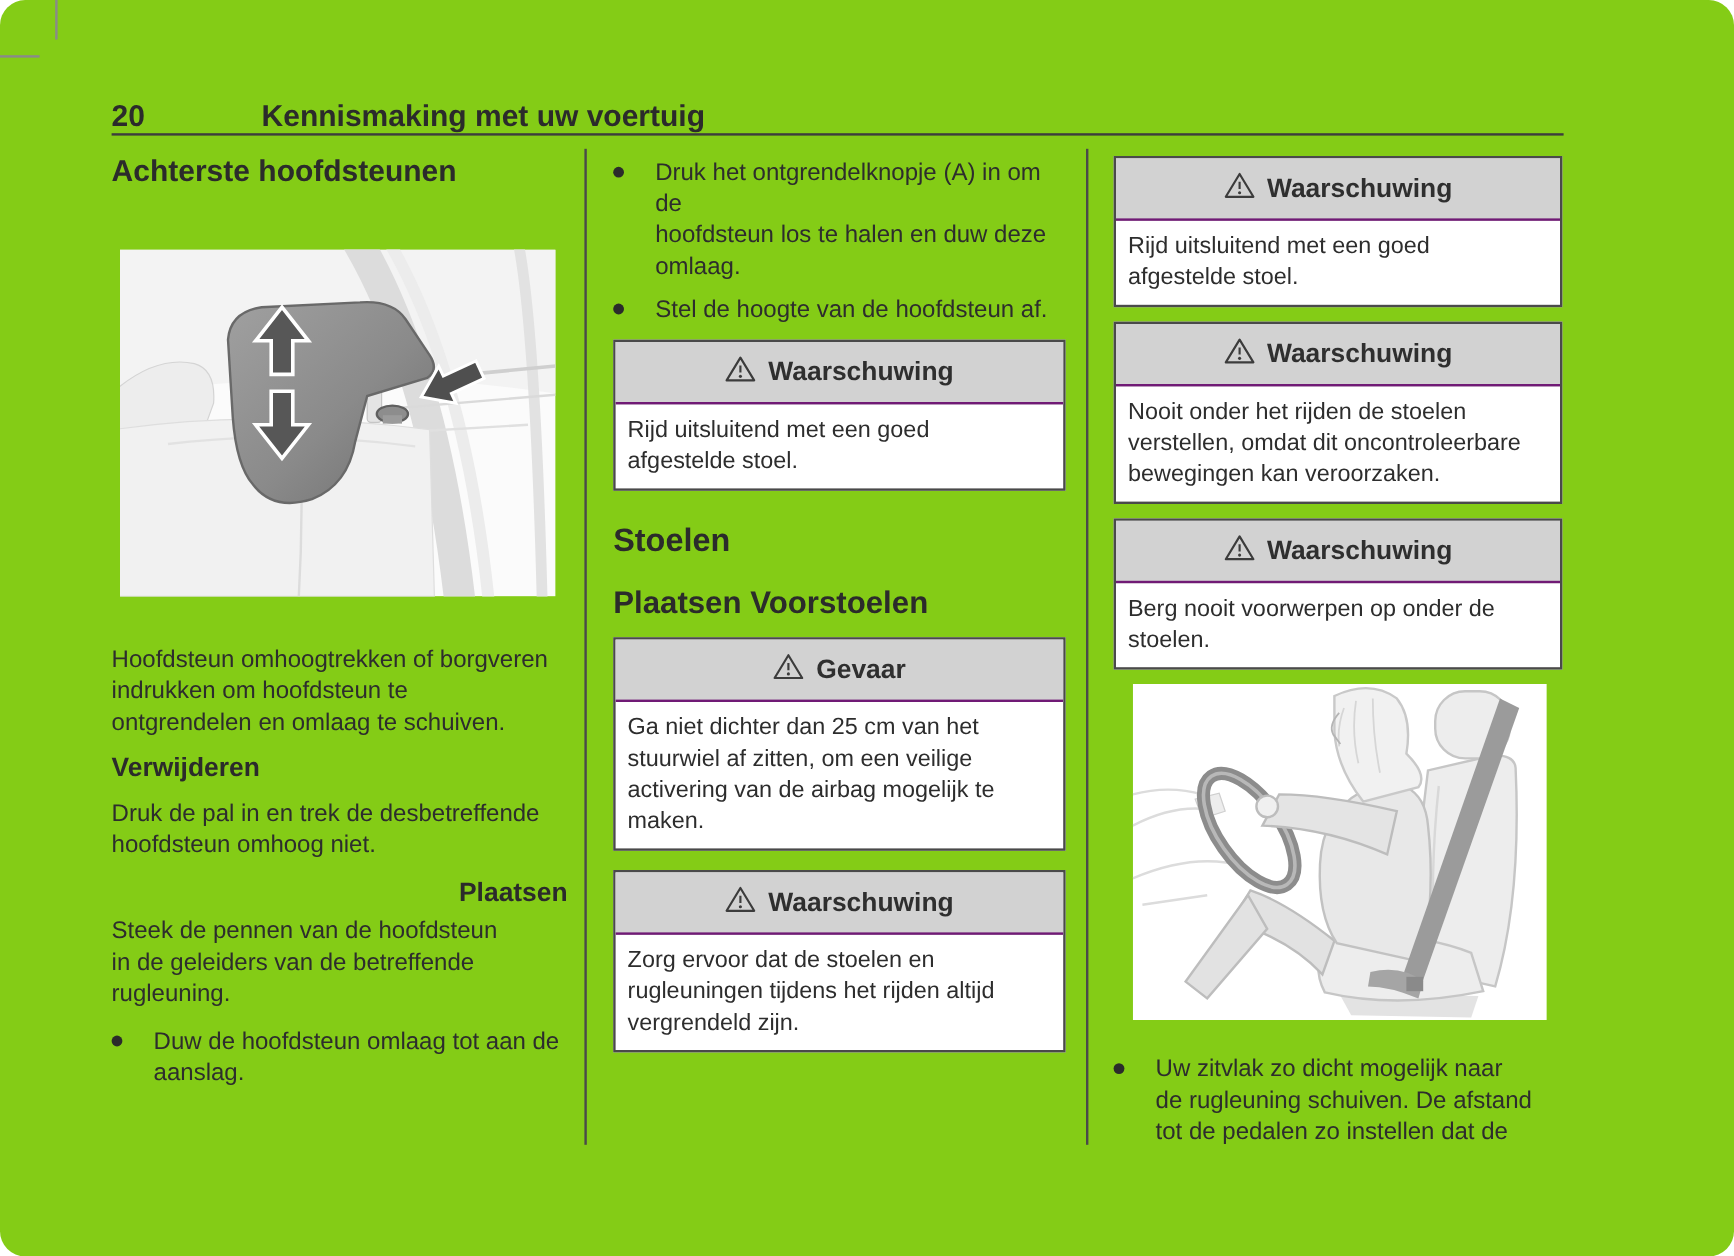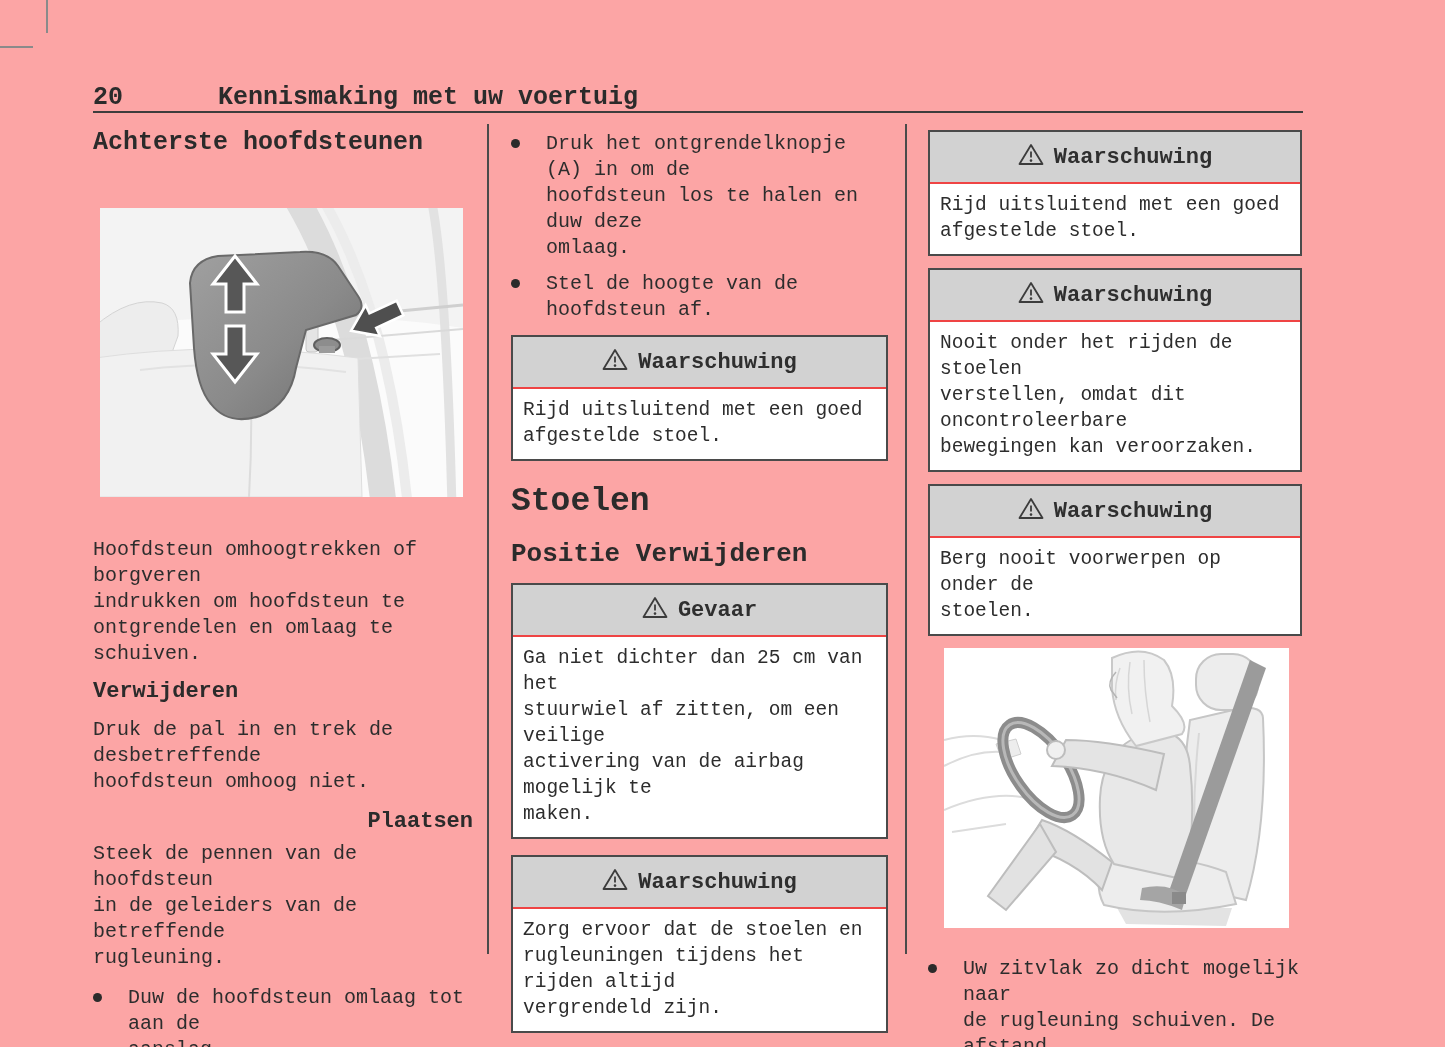--- a/index.html
+++ b/index.html
@@ -1,49 +1,49 @@
 <!DOCTYPE html>
 <html><head>
 <meta charset="utf-8">
 <style>
   html,body{margin:0;padding:0;background:#ffffff;}
   .page{
-    position:relative;width:1445px;height:1047px;background:#fca5a5;overflow:hidden;
-    font-family:Liberation Mono, monospace;color:#2b2b2b;
+    position:relative;width:1445px;height:1047px;background:#84cc16;overflow:hidden;
+    font-family:Liberation Sans, sans-serif;color:#2b2b2b;border-radius:21px;
   }
   .cropmark{position:absolute;background:#8a8a8a;}
   .crop-v{left:46px;top:0;width:2px;height:33px;}
   .crop-h{left:0;top:46px;width:33px;height:2px;}
 
   .pgnum{position:absolute;left:93px;top:83px;font-size:25px;font-weight:700;}
   .pgtitle{position:absolute;left:218px;top:83px;font-size:25px;font-weight:700;}
   .headrule{position:absolute;left:93px;top:111px;width:1210px;height:2px;background:#3d3d3d;}
 
   .divider{position:absolute;top:124px;width:2px;height:830px;background:#4a4a4a;}
   .div1{left:487px;} .div2{left:905px;}
 
   .col{position:absolute;top:125px;}
   .col-left{left:93px;width:380px;}
   .col-mid{left:511px;width:377px;}
   .col-right{left:928px;width:374px;}
 
   .h-col{font-size:25px;font-weight:700;line-height:28px;margin:4px 0 0 0;}
   .h-sub{font-size:22px;font-weight:700;line-height:26px;}
-  .h-section{font-size:33px;font-weight:700;line-height:38px;margin:22px 0 0 0;}
+  .h-section{font-size:27px;font-weight:700;line-height:38px;margin:22px 0 0 0;}
   .h-subsection{font-size:26px;font-weight:700;line-height:30px;margin:18px 0 0 0;}
 
   .para{font-size:20px;line-height:26px;margin:0;white-space:pre-line;color:#2d2d2d;}
 
   .bullet{display:flex;gap:26px;}
   .dot{flex:none;width:9px;height:9px;border-radius:50%;background:#2b2b2b;margin-top:8px;}
   .btext{font-size:20px;line-height:26px;white-space:pre-line;color:#2d2d2d;}
 
   .warnbox{border:2px solid #4a4a4a;background:#ffffff;}
   .warnbox-header{
-    height:50px;background:#d2d2d2;border-bottom:2px solid #ef4444;
+    height:50px;background:#d2d2d2;border-bottom:2px solid #701a75;
     display:flex;align-items:center;justify-content:center;gap:10px;
   }
   .warnbox-title{font-size:22px;font-weight:700;color:#2f2f2f;}
   .warnbox-body{padding:8px 9px 10px 10px;font-size:19.5px;line-height:26px;white-space:pre-line;color:#2d2d2d;}
 
   .figure{display:block;}
   .fig-left{margin:51px 0 0 7px;}
   .fig-right{margin:12px 0 0 16px;}
 
   .mt6{margin-top:6px;} .mt10{margin-top:10px;} .mt12{margin-top:12px;}
@@ -152,21 +152,21 @@
               <circle cx="13" cy="17.6" r="1.3" fill="#3c3c3c"></circle>
             </svg>
         </span>
         <span class="warnbox-title">Waarschuwing</span>
       </div>
       <div class="warnbox-body">Rijd uitsluitend met een goed
 afgestelde stoel.</div>
     </div>
 
     <h1 class="h-section">Stoelen</h1>
-    <h2 class="h-subsection">Positie Verwijderen</h2>
+    <h2 class="h-subsection">Plaatsen Voorstoelen</h2>
 
     <div class="warnbox mt14">
       <div class="warnbox-header">
         <span>
           <svg width="26" height="23" viewBox="0 0 26 23">
               <path d="M13,2 L24.5,21 H1.5 Z" fill="none" stroke="#3c3c3c" stroke-width="1.8" stroke-linejoin="round"></path>
               <line x1="13" y1="8.5" x2="13" y2="14.5" stroke="#3c3c3c" stroke-width="1.8"></line>
               <circle cx="13" cy="17.6" r="1.3" fill="#3c3c3c"></circle>
             </svg>
         </span>

